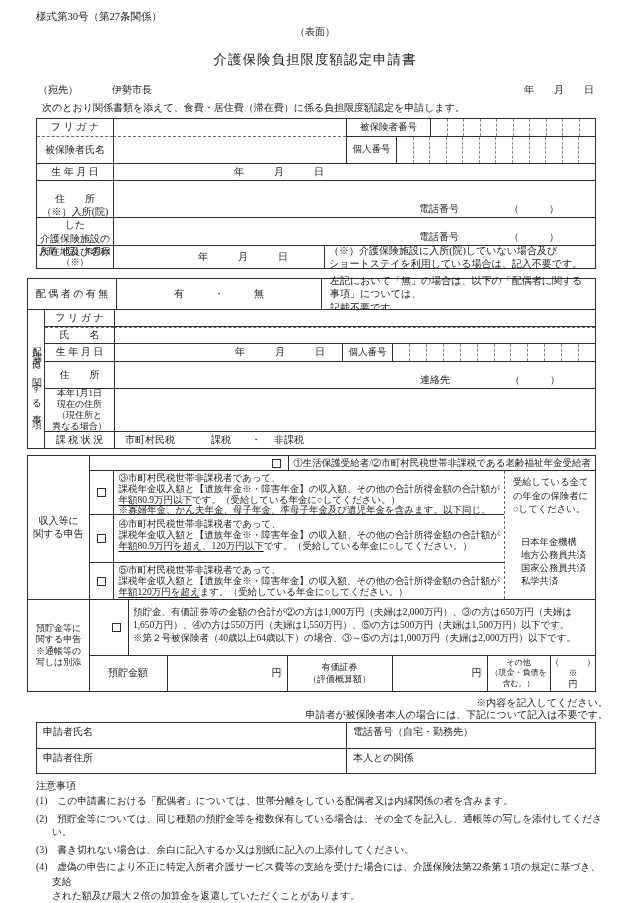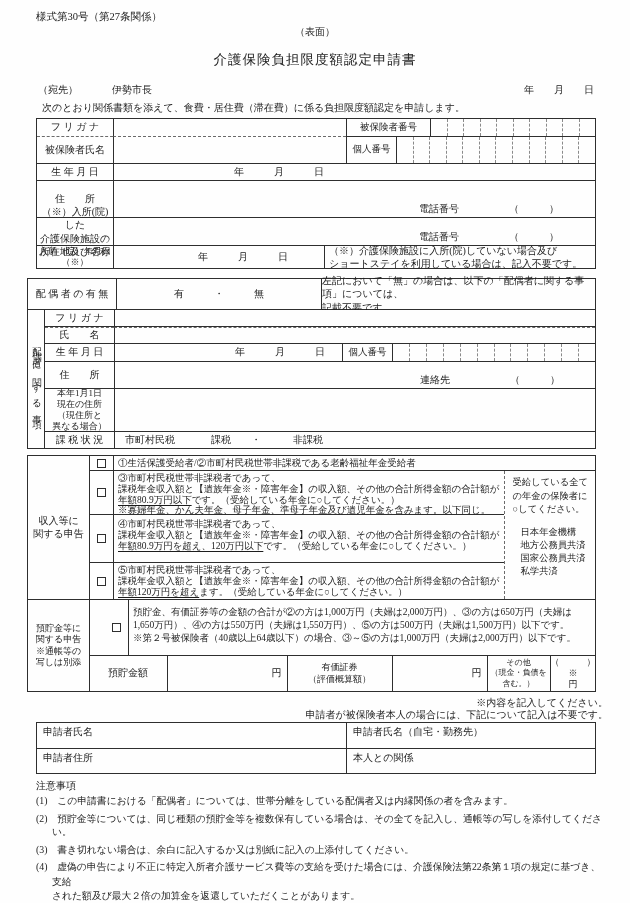--- a/index.html
+++ b/index.html
@@ -125,21 +125,21 @@
   </div>
 
   <div class="t" style="left:27px;top:278px;width:569px">
     <div class="tr" style="height:30px">
       <div class="tc lbl" style="width:88px">配 偶 者 の 有 無</div>
       <div class="tc" style="width:205px;justify-content:center;gap:30px">
         <span>有</span>
         <span>・</span>
         <span>無</span>
       </div>
-      <div class="tc small85 pre" style="flex:1;padding:2px 0">左記において「無」の場合は、以下の「配偶者に関する事項」については、
+      <div class="tc small85 pre" style="flex:1;padding:2px 8px">左記において「無」の場合は、以下の「配偶者に関する事項」については、
 記載不要です。</div>
     </div>
     <div class="tr">
       <div class="tc lbl" style="width:16px">
         <span class="vert">配偶者に関する事項</span>
       </div>
       <div class="tc col" style="flex:1;padding:0;display:flex;align-items:stretch">
         <div class="tr" style="height:16px">
           <div class="tc lbl" style="width:69px">フ リ ガ ナ</div>
           <div class="tc entry" style="flex:1"></div>
@@ -179,33 +179,33 @@
 （現住所と
 異なる場合）</div>
           <div class="tc entry" style="flex:1"></div>
         </div>
         <div class="tr" style="height:17px">
           <div class="tc lbl" style="width:69px">課 税 状 況</div>
           <div class="tc" style="flex:1;padding-left:10px">
             <span>市町村民税</span>
             <span style="margin-left:36px">課税</span>
             <span style="margin-left:20px">・</span>
-            <span style="margin-left:32px">非課税</span>
+            <span style="margin-left:13px">非課税</span>
           </div>
         </div>
       </div>
     </div>
   </div>
 
   <div class="t" style="left:27px;top:455px;width:569px">
 
     <div class="tr">
       <div class="tc lbl pre" style="width:61px">収入等に
 関する申告</div>
-      <div class="tc col" style="flex:1;padding:0;display:flex;align-items:flex-start">
+      <div class="tc col" style="flex:1;padding:0;display:flex;align-items:flex-end">
         <div class="tr" style="height:14px">
           <div class="cbcell">
               <span class="cb"></span>
             </div>
           <div class="itext vc">
               <div>①生活保護受給者/②市町村民税世帯非課税である老齢福祉年金受給者</div>
             </div>
         </div>
         <div class="tr" style="flex:1">
           <div class="col" style="flex:1">
@@ -239,21 +239,21 @@
                 <div>課税年金収入額と【遺族年金※・障害年金】の収入額、その他の合計所得金額の合計額が</div>
                 <div><span class="ul">年額120万円を超え</span><span>ます。（受給している年金に○してください。）</span></div>
               </div>
             </div>
           </div>
           <div class="tc bl-d" style="width:91px;align-items:flex-start;padding:5px 0 0 0">
             <div>
               <div class="pre" style="font-size:9.3px;line-height:13.5px;padding-left:8px">受給している全て
 の年金の保険者に
 ○してください。</div>
-              <div class="pre" style="font-size:9.3px;line-height:13px;padding-left:16px;margin-top:9px">日本年金機構
+              <div class="pre" style="font-size:9.3px;line-height:13px;padding-left:16px;margin-top:19px">日本年金機構
 地方公務員共済
 国家公務員共済
 私学共済</div>
             </div>
           </div>
         </div>
       </div>
     </div>
 
     <div class="tr">
@@ -293,21 +293,21 @@
 
   <div class="abs rt" style="left:0;top:697px;width:608px">※内容を記入してください。</div>
   <div class="abs rt" style="left:0;top:709px;width:608px">申請者が被保険者本人の場合には、下記について記入は不要です。</div>
 
   <div class="t" style="left:36px;top:722px;width:560px">
     <div class="tr" style="height:25px">
       <div class="tc" style="width:309px;align-items:flex-start;padding:3px 6px">
           <span>申請者氏名</span>
         </div>
       <div class="tc" style="flex:1;align-items:flex-start;padding:3px 6px">
-          <span>申請者氏名（自宅・勤務先）</span>
+          <span>電話番号（自宅・勤務先）</span>
         </div>
     </div>
     <div class="tr" style="height:25px">
       <div class="tc" style="width:309px;align-items:flex-start;padding:3px 6px">
           <span>申請者住所</span>
         </div>
       <div class="tc" style="flex:1;align-items:flex-start;padding:3px 6px">
           <span>本人との関係</span>
         </div>
     </div>

